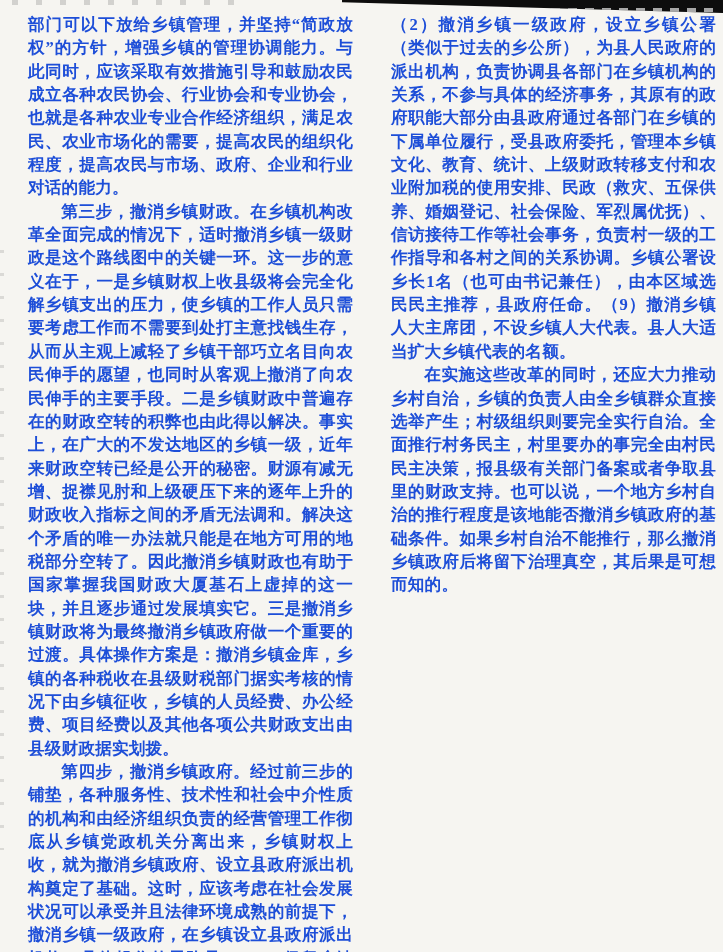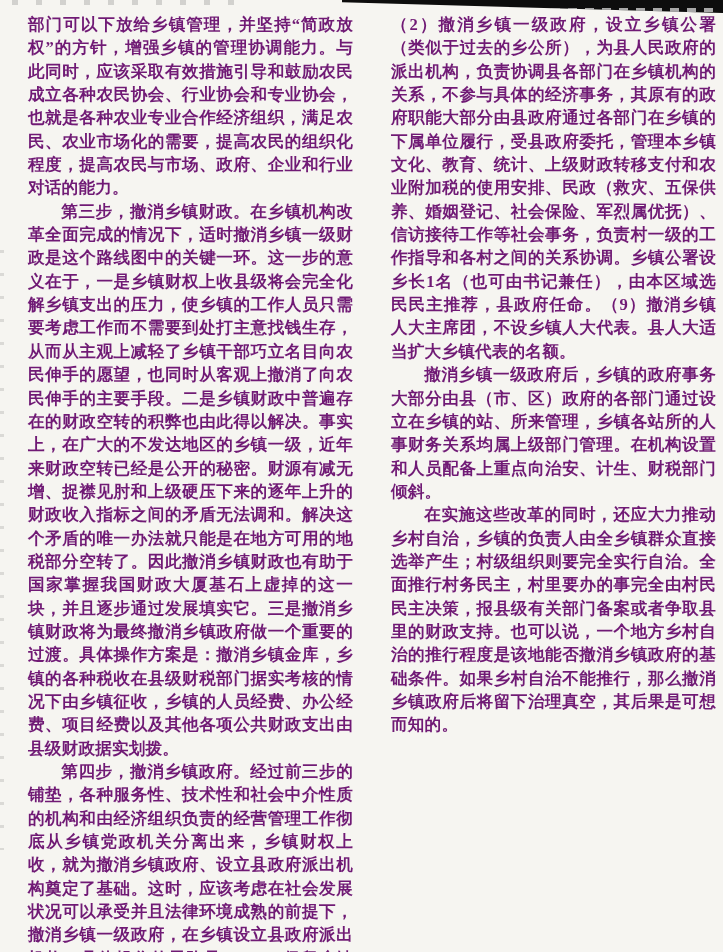--- a/index.html
+++ b/index.html
@@ -7,21 +7,21 @@
     padding: 0;
     background: #e8e7e3;
   }
   .page {
     position: relative;
     width: 723px;
     height: 952px;
     background: #f6f5f1;
     overflow: hidden;
     font-family: "Liberation Serif", "DejaVu Serif", serif;
-    color: #701a75;
+    color: #1d4ed8;
   }
   
   .header-remnant-left {
     position: absolute;
     left: 12px;
     top: 0;
     width: 230px;
     height: 5px;
     background: repeating-linear-gradient(90deg,
       rgba(100,100,100,0.55) 0 6px,
@@ -101,19 +101,18 @@
   <div class="columns">
 
     <div class="col">
       <p>部门可以下放给乡镇管理，并坚持“简政放权”的方针，增强乡镇的管理协调能力。与此同时，应该采取有效措施引导和鼓励农民成立各种农民协会、行业协会和专业协会，也就是各种农业专业合作经济组织，满足农民、农业市场化的需要，提高农民的组织化程度，提高农民与市场、政府、企业和行业对话的能力。</p>
       <p class="indent">第三步，撤消乡镇财政。在乡镇机构改革全面完成的情况下，适时撤消乡镇一级财政是这个路线图中的关键一环。这一步的意义在于，一是乡镇财权上收县级将会完全化解乡镇支出的压力，使乡镇的工作人员只需要考虑工作而不需要到处打主意找钱生存，从而从主观上减轻了乡镇干部巧立名目向农民伸手的愿望，也同时从客观上撤消了向农民伸手的主要手段。二是乡镇财政中普遍存在的财政空转的积弊也由此得以解决。事实上，在广大的不发达地区的乡镇一级，近年来财政空转已经是公开的秘密。财源有减无增、捉襟见肘和上级硬压下来的逐年上升的财政收入指标之间的矛盾无法调和。解决这个矛盾的唯一办法就只能是在地方可用的地税部分空转了。因此撤消乡镇财政也有助于国家掌握我国财政大厦基石上虚掉的这一块，并且逐步通过发展填实它。三是撤消乡镇财政将为最终撤消乡镇政府做一个重要的过渡。具体操作方案是：撤消乡镇金库，乡镇的各种税收在县级财税部门据实考核的情况下由乡镇征收，乡镇的人员经费、办公经费、项目经费以及其他各项公共财政支出由县级财政据实划拨。</p>
       <p class="indent">第四步，撤消乡镇政府。经过前三步的铺垫，各种服务性、技术性和社会中介性质的机构和由经济组织负责的经营管理工作彻底从乡镇党政机关分离出来，乡镇财权上收，就为撤消乡镇政府、设立县政府派出机构奠定了基础。这时，应该考虑在社会发展状况可以承受并且法律环境成熟的前提下，撤消乡镇一级政府，在乡镇设立县政府派出机构。具体操作的思路是：（1）保留乡镇设党委机构，负责本区域党的路线方针政策的宣传贯彻，党员发展、教育、管理等党务工作，强化纪检监察工作和农村的精神文明建设。乡镇党委设专职书记1名，副书记1～3名，由乡长、纪委书记、政法书记（派出所长）兼任。</p>
     </div>
 
     <div class="col">
       <p>（2）撤消乡镇一级政府，设立乡镇公署（类似于过去的乡公所），为县人民政府的派出机构，负责协调县各部门在乡镇机构的关系，不参与具体的经济事务，其原有的政府职能大部分由县政府通过各部门在乡镇的下属单位履行，受县政府委托，管理本乡镇文化、教育、统计、上级财政转移支付和农业附加税的使用安排、民政（救灾、五保供养、婚姻登记、社会保险、军烈属优抚）、信访接待工作等社会事务，负责村一级的工作指导和各村之间的关系协调。乡镇公署设乡长1名（也可由书记兼任），由本区域选民民主推荐，县政府任命。（9）撤消乡镇人大主席团，不设乡镇人大代表。县人大适当扩大乡镇代表的名额。</p>
-      <p class="indent">撤消乡镇一级政府后，乡镇的政府事务大部分由县（市、区）政府的各部门通过设立在乡镇的站、所来管理，乡镇各站所的人事财务关系均属上级部门管理。在机构设置和人员配备上重点向治安、计生、财税部门倾斜。</p>
       <p class="indent">在实施这些改革的同时，还应大力推动乡村自治，乡镇的负责人由全乡镇群众直接选举产生；村级组织则要完全实行自治。全面推行村务民主，村里要办的事完全由村民民主决策，报县级有关部门备案或者争取县里的财政支持。也可以说，一个地方乡村自治的推行程度是该地能否撤消乡镇政府的基础条件。如果乡村自治不能推行，那么撤消乡镇政府后将留下治理真空，其后果是可想而知的。</p>
 
     </div>
 
   </div>
 </div>
 
 </body></html>

